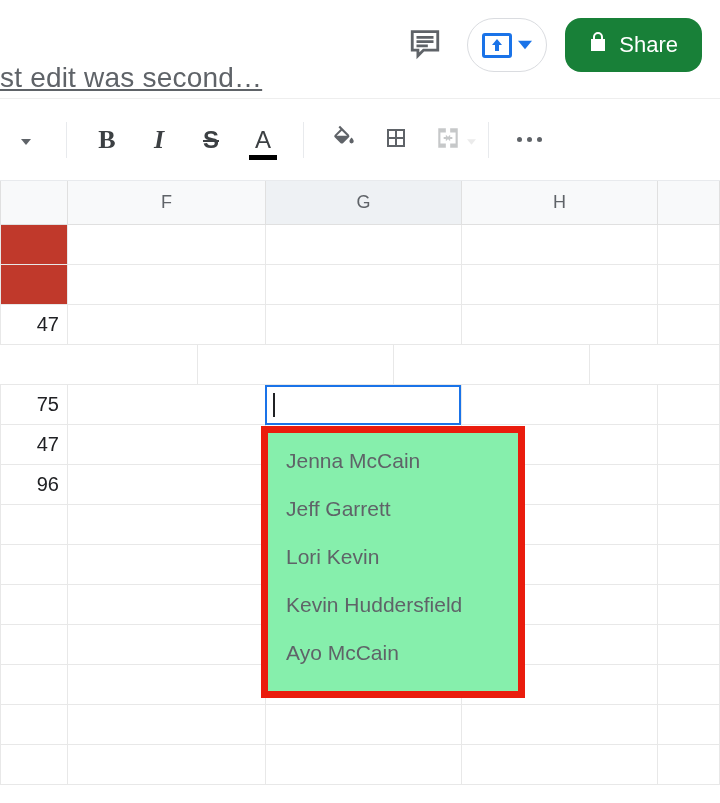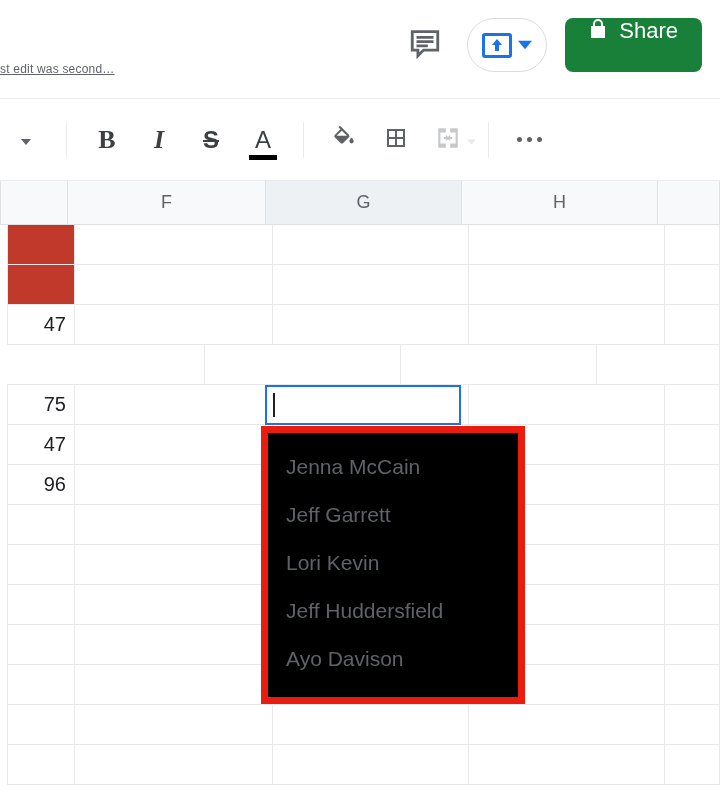--- a/index.html
+++ b/index.html
@@ -1,24 +1,24 @@
 <!DOCTYPE html>
 <html><head>
   <meta charset="utf-8">
   <style>
     * { margin: 0; padding: 0; box-sizing: border-box; }
     body { font-family: Arial, "Google Sans", Roboto, sans-serif; background: #fff; width: 720px; height: 803px; overflow: hidden; position: relative; }
 
     .top-area { height: 99px; border-bottom: 1px solid #eee; position: relative; }
-    .last-edit { position: absolute; left: 0; top: 62px; color: #5f6368; font-size: 12px; text-decoration: underline; text-decoration-color: #5f6368; letter-spacing: 0.2px; }
+    .last-edit { position: absolute; left: 0; top: 62px; color: #5f6368; font-size: 28px; text-decoration: underline; text-decoration-color: #5f6368; letter-spacing: 0.2px; }
     .top-icons { position: absolute; right: 18px; top: 18px; display: flex; align-items: center; gap: 18px; }
     .comment-icon-wrap { width: 48px; height: 48px; display: flex; align-items: center; justify-content: center; cursor: pointer; }
     .present-wrap { border: 1px solid #dadce0; border-radius: 999px; height: 54px; padding: 0 14px; display: flex; align-items: center; gap: 6px; cursor: pointer; }
     .present-box { border: 3px solid #1a73e8; border-radius: 3px; width: 30px; height: 25px; display:flex; align-items:center; justify-content:center; }
-    .share-btn { background: #188038; color: #fff; border-radius: 8px; height: 54px; padding: 0 24px; display: flex; align-items: flex-start; gap: 12px; font-size: 22px; font-weight: 500; cursor: pointer; }
+    .share-btn { background: #188038; color: #fff; border-radius: 16px; height: 54px; padding: 0 24px; display: flex; align-items: center; gap: 12px; font-size: 22px; font-weight: 500; cursor: pointer; }
 
     .toolbar { height: 82px; border-bottom: 1px solid #e8eaed; display: flex; align-items: center; padding-left: 0; }
     .tb-sep { width: 1px; height: 36px; background: #e8eaed; margin: 0 14px; }
     .tb-btn { width: 36px; height: 36px; display:flex; align-items:center; justify-content:center; cursor:pointer; margin: 0 8px; position:relative; }
     .tb-btn.disabled svg { opacity: .35; }
     .caret svg { width: 10px; height: 6px; }
     .bold-glyph { font-family: Georgia, 'Times New Roman', serif; font-weight: 900; font-size: 26px; color: #3c4043; }
     .italic-glyph { font-family: Georgia, 'Times New Roman', serif; font-style: italic; font-weight: 600; font-size: 26px; color: #3c4043; }
     .strike-glyph { font-family: Arial, sans-serif; font-weight: 600; font-size: 24px; color: #3c4043; text-decoration: line-through; text-decoration-thickness: 2px; }
     .textcolor-glyph { font-family: Arial, sans-serif; font-weight: 400; font-size: 24px; color: #3c4043; }
@@ -29,33 +29,33 @@
     .sheet-area { position: relative; }
     .col-headers { display:flex; height: 44px; background: #f8f9fa; border-bottom: 1px solid #e0e0e0; }
     .col-headers .ch { border-right: 1px solid #e0e0e0; color:#5f6368; font-size:18px; display:flex; align-items:center; justify-content:center; }
     .w-e { width: 68px; border-left: 1px solid #e0e0e0; }
     .w-f { width: 198px; }
     .w-g { width: 196px; background: #eef1f4; }
     .w-h { width: 196px; }
     .w-i { flex: 1; }
 
     .rows { }
-    .row { display:flex; height: 40px; padding-left: 7px; }
+    .row { display:flex; height: 40px; }
     .cell { border-right: 1px solid #e8e8e8; border-bottom: 1px solid #e8e8e8; font-size: 20px; color:#202124; display:flex; align-items:center; justify-content:flex-end; padding-right: 8px; }
     .c-e { width: 68px; border-left: 1px solid #e8e8e8; }
     .c-f { width: 198px; }
     .c-g { width: 196px; }
     .c-h { width: 196px; }
     .c-i { flex: 1; }
     .red-cell { background: #c0392b; }
 
     .active-cell { position:absolute; left: 265px; top: 204px; width: 196px; height: 40px; border: 2px solid #1a73e8; background:#fff; box-sizing: border-box; }
     .text-cursor { position:absolute; left: 6px; top: 6px; bottom: 6px; width: 2px; background: #202124; }
 
-    .autocomplete { position:absolute; left: 261px; top: 245px; width: 264px; border: 7px solid #ea1c0d; background:#000000; padding: 10px 0 14px 0; }
+    .autocomplete { position:absolute; left: 261px; top: 245px; width: 264px; border: 7px solid #ea1c0d; background:#86efac; padding: 4px 0 14px 0; }
     .ac-item { padding: 12px 18px; font-size: 21px; color: #5f6368; cursor:pointer; }
   </style>
 </head>
 <body>
 
 <div class="top-area">
   <div class="last-edit">st edit was second…</div>
   <div class="top-icons">
     <div class="comment-icon-wrap">
       <span>
@@ -254,16 +254,16 @@
     </div>
 
   <div class="active-cell">
     <span class="text-cursor"></span>
   </div>
 
   <div class="autocomplete" id="ac">
       <div class="ac-item">Jenna McCain</div>
       <div class="ac-item">Jeff Garrett</div>
       <div class="ac-item">Lori Kevin</div>
-      <div class="ac-item">Jeff Huddersfield</div>
-      <div class="ac-item">Ayo Davison</div>
+      <div class="ac-item">Kevin Huddersfield</div>
+      <div class="ac-item">Ayo McCain</div>
     </div>
 </div>
 
 </body></html>

